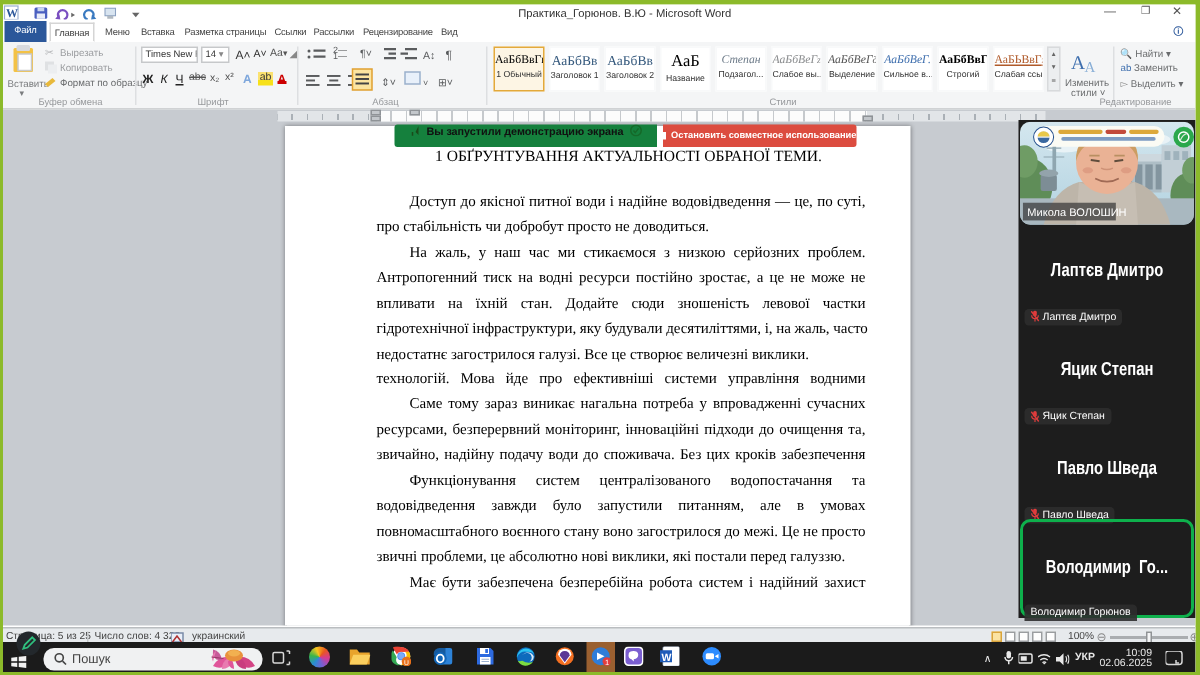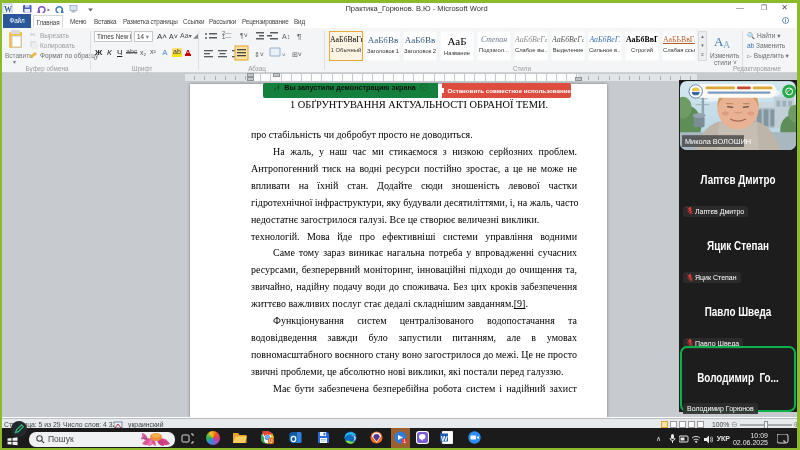--- a/index.html
+++ b/index.html
@@ -234,31 +234,31 @@
       <div style="position:absolute;left:0;top:1.5px;width:66px;height:4px;background:repeating-linear-gradient(90deg,transparent 0 9.2px,#aab0b6 9.2px 10.2px)"></div>
       <div style="position:absolute;left:394px;top:1.5px;width:116px;height:4px;background:repeating-linear-gradient(90deg,transparent 0 9.2px,#aab0b6 9.2px 10.2px)"></div>
       <div style="position:absolute;left:62px;top:-1px;width:7px;height:4px;background:#c3c7cb;border:1px solid #8f9397"></div>
       <div style="position:absolute;left:62px;top:3px;width:7px;height:4px;background:#c3c7cb;border:1px solid #8f9397"></div>
       <div style="position:absolute;left:88px;top:-1.5px;width:7px;height:4px;background:#c3c7cb;border:1px solid #8f9397"></div>
       <div style="position:absolute;left:390px;top:3px;width:7px;height:4px;background:#c3c7cb;border:1px solid #8f9397"></div>
     </div>
     <div id="page">
       <div id="doctitle">1 ОБҐРУНТУВАННЯ АКТУАЛЬНОСТІ ОБРАНОЇ ТЕМИ.</div>
       <div id="dt">
+        <div class="dl"><span class="ind"></span>Доступ до якісної питної води і надійне водовідведення — це, по суті,</div>
         <div class="dll">про стабільність чи добробут просто не доводиться.</div>
         <div class="dl"><span class="ind"></span>На жаль, у наш час ми стикаємося з низкою серйозних проблем.</div>
         <div class="dl">Антропогенний тиск на водні ресурси постійно зростає, а це не може не</div>
         <div class="dl">впливати на їхній стан. Додайте сюди зношеність левової частки</div>
         <div class="dl" style="letter-spacing:-.03px">гідротехнічної інфраструктури, яку будували десятиліттями, і, на жаль, часто</div>
         <div class="dll">недостатнє загострилося галузі. Все це створює величезні виклики.</div>
         <div class="dl">технологій. Мова йде про ефективніші системи управління водними</div>
         <div class="dl"><span class="ind"></span>Саме тому зараз виникає нагальна потреба у впровадженні сучасних</div>
         <div class="dl">ресурсами, безперервний моніторинг, інноваційні підходи до очищення та,</div>
         <div class="dl">звичайно, надійну подачу води до споживача. Без цих кроків забезпечення</div>
-        <div class="dll">життєво важливих послуг стає дедалі складнішим завданням.<u>[9]</u>.</div>
         <div class="dl"><span class="ind"></span>Функціонування систем централізованого водопостачання та</div>
         <div class="dl">водовідведення завжди було запустили питанням, але в умовах</div>
         <div class="dl">повномасштабного воєнного стану воно загострилося до межі. Це не просто</div>
         <div class="dll">звичні проблеми, це абсолютно нові виклики, які постали перед галуззю.</div>
         <div class="dl"><span class="ind"></span>Має бути забезпечена безперебійна робота систем і надійний захист</div>
       </div>
     </div>
   </div>
 
   <div id="notif">

